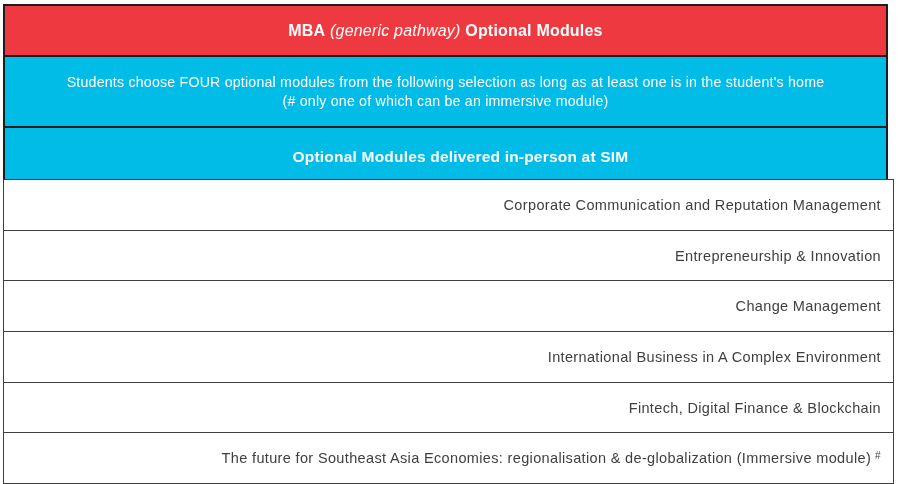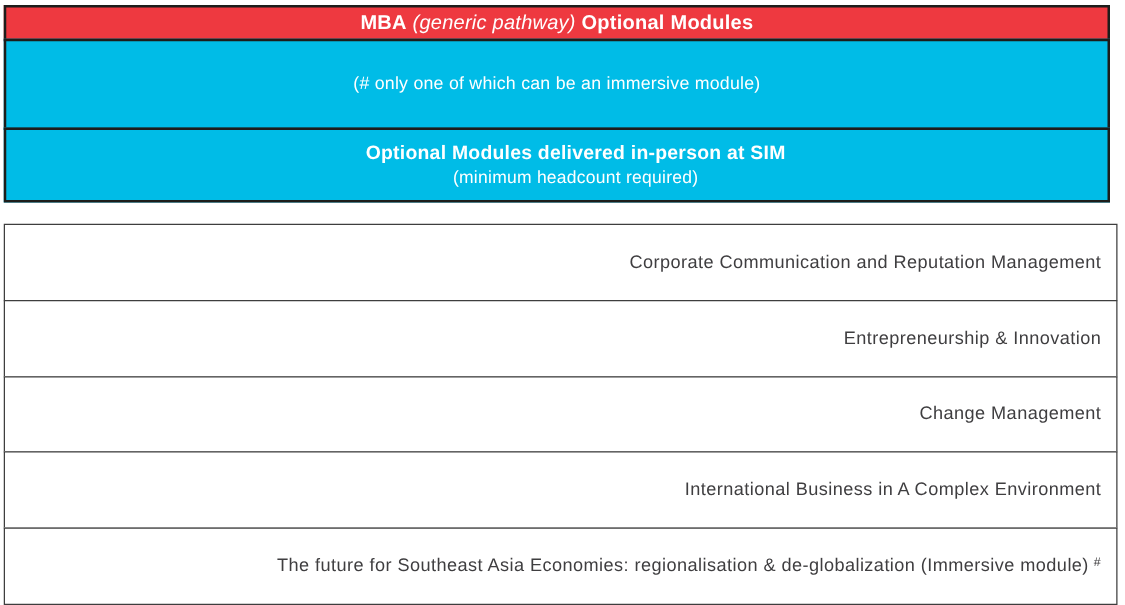--- a/index.html
+++ b/index.html
@@ -26,21 +26,21 @@
     box-sizing: border-box;
     border: 2px solid #1d1d1b;
     display: flex;
     flex-direction: column;
     align-items: center;
     justify-content: center;
     text-align: center;
     color: #ffffff;
   }
   .hdr-red {
-    height: 29px;
+    height: 53px;
     background: #ee3940;
     flex-direction: row;
     font-size: 16px;
     letter-spacing: 0.2px;
   }
   .hdr-red .b { font-weight: bold; }
   .hdr-red .i { font-style: italic; font-weight: 400; }
   .hdr-cyan {
     background: #00bce7;
   }
@@ -107,26 +107,26 @@
 
 <div class="page">
 
   <div class="header-block">
 
     <div class="hdr-row hdr-red">
       <span class="b">MBA</span>&nbsp;<span class="i">(generic pathway)</span>&nbsp;<span class="b">Optional Modules</span>
     </div>
 
     <div class="hdr-row hdr-cyan hdr-info">
+      <div>Students choose FOUR optional modules from the following selection as long as at least one is in the student's home</div>
       <div>(# only one of which can be an immersive module)</div>
     </div>
 
     <div class="hdr-row hdr-cyan hdr-sub">
       <div class="sub-title">Optional Modules delivered in-person at SIM</div>
-      <div class="sub-note">(minimum headcount required)</div>
     </div>
 
   </div>
 
   <div class="rows">
     <div class="row">
         <span>Corporate Communication and Reputation Management</span>
         <sup></sup>
       </div>
     <div class="row">
@@ -135,18 +135,22 @@
       </div>
     <div class="row">
         <span>Change Management</span>
         <sup></sup>
       </div>
     <div class="row">
         <span>International Business in A Complex Environment</span>
         <sup></sup>
       </div>
     <div class="row">
+        <span>Fintech, Digital Finance &amp; Blockchain</span>
+        <sup></sup>
+      </div>
+    <div class="row">
         <span>The future for Southeast Asia Economies: regionalisation &amp; de-globalization (Immersive module)</span>
         <sup>#</sup>
       </div>
   </div>
 
 </div>
 
 </body></html>

